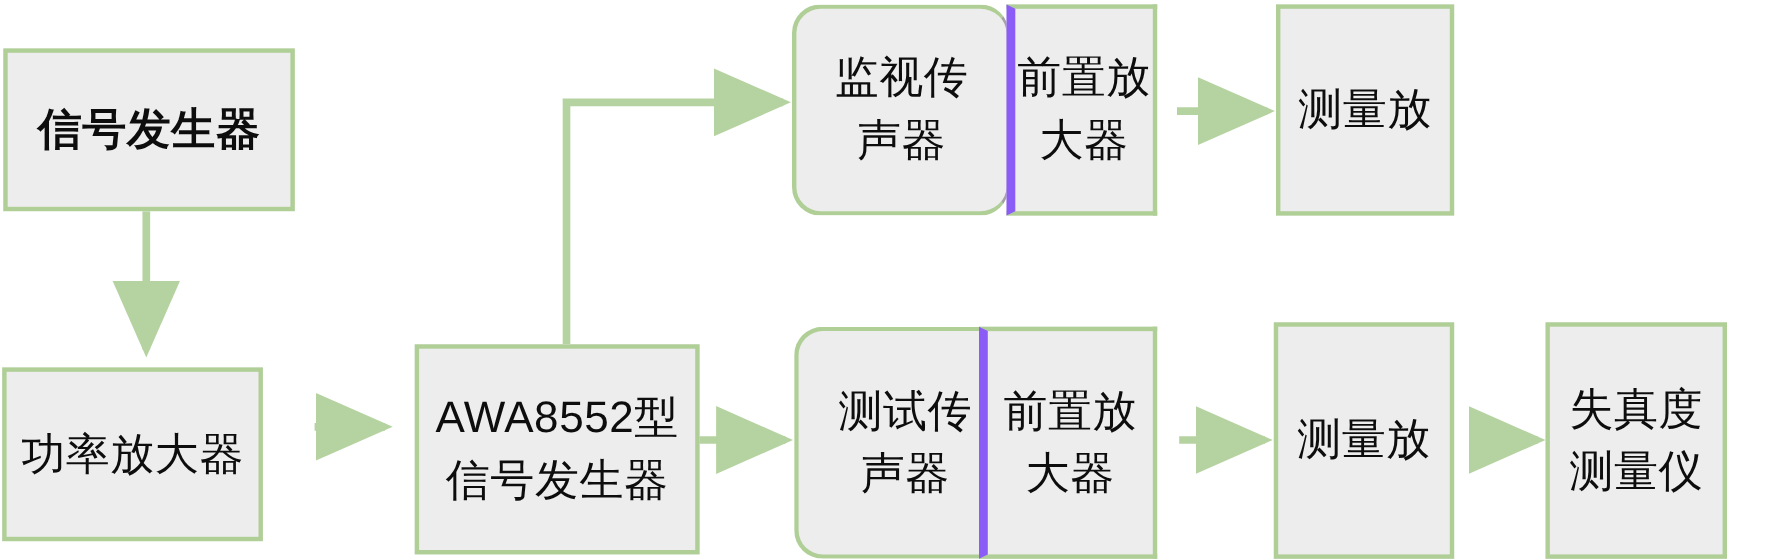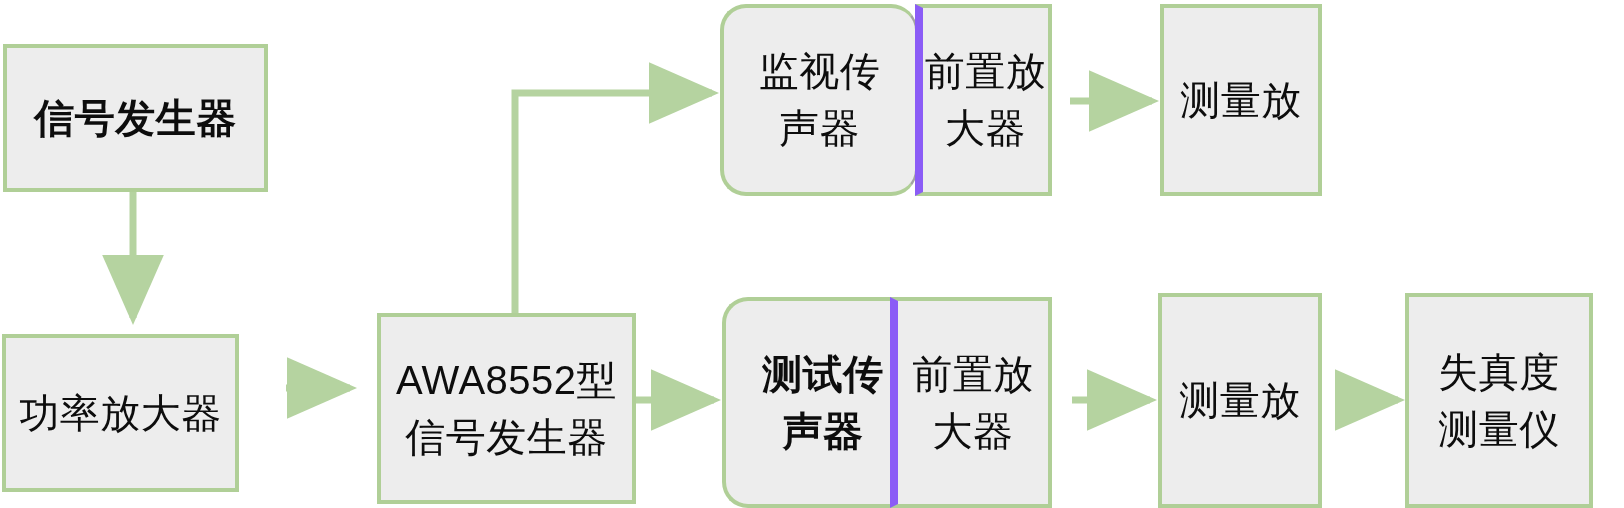--- a/index.html
+++ b/index.html
@@ -82,32 +82,32 @@
 
   <div class="node pair-right" id="n-preamp-top" style="left: 915px; top: 4px; width: 137px; height: 192px;">
     <span class="ln">前置放</span>
     <span class="ln">大器</span>
   </div>
 
   <div class="node" id="n-meas-amp-a" style="left: 1160px; top: 4px; width: 162px; height: 192px;">
     <span class="ln">测量放</span>
   </div>
 
-  <div class="node pair-left" id="n-test-mic" style="left: 722px; top: 297px; width: 200px; height: 211px; font-weight: bold;">
+  <div class="node pair-left" id="n-test-mic" style="left: 722px; top: 297px; width: 200px; height: 211px;">
     <span class="ln">测试传</span>
     <span class="ln">声器</span>
   </div>
 
   <div class="node pair-right" id="n-preamp-bottom" style="left: 890px; top: 297px; width: 162px; height: 211px;">
     <span class="ln">前置放</span>
     <span class="ln">大器</span>
   </div>
 
   <div class="node" id="n-meas-amp-b" style="left: 1158px; top: 293px; width: 164px; height: 215px;">
     <span class="ln">测量放</span>
   </div>
 
-  <div class="node" id="n-distortion-meter" style="left: 1405px; top: 293px; width: 188px; height: 215px;">
+  <div class="node" id="n-distortion-meter" style="left: 1405px; top: 293px; width: 165px; height: 215px;">
     <span class="ln">失真度</span>
     <span class="ln">测量仪</span>
   </div>
 
 </div>
 
 </body></html>

